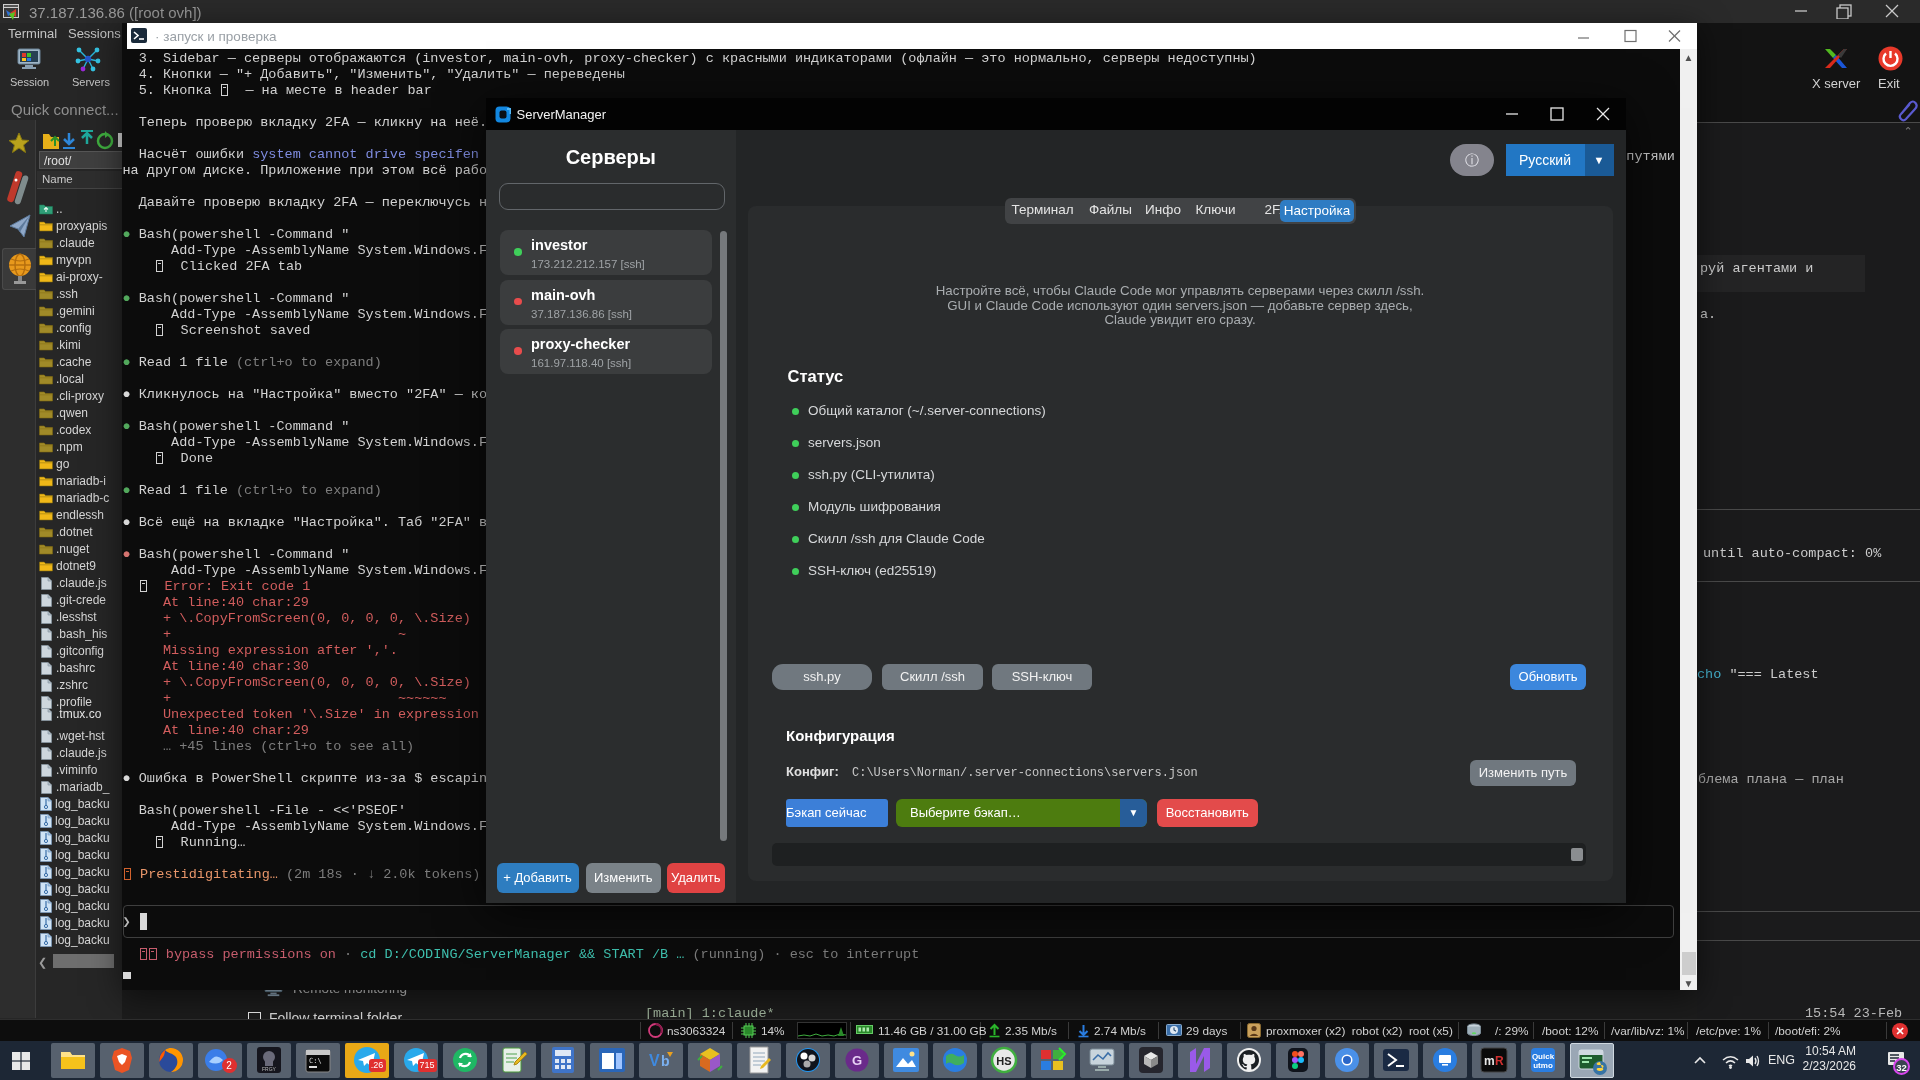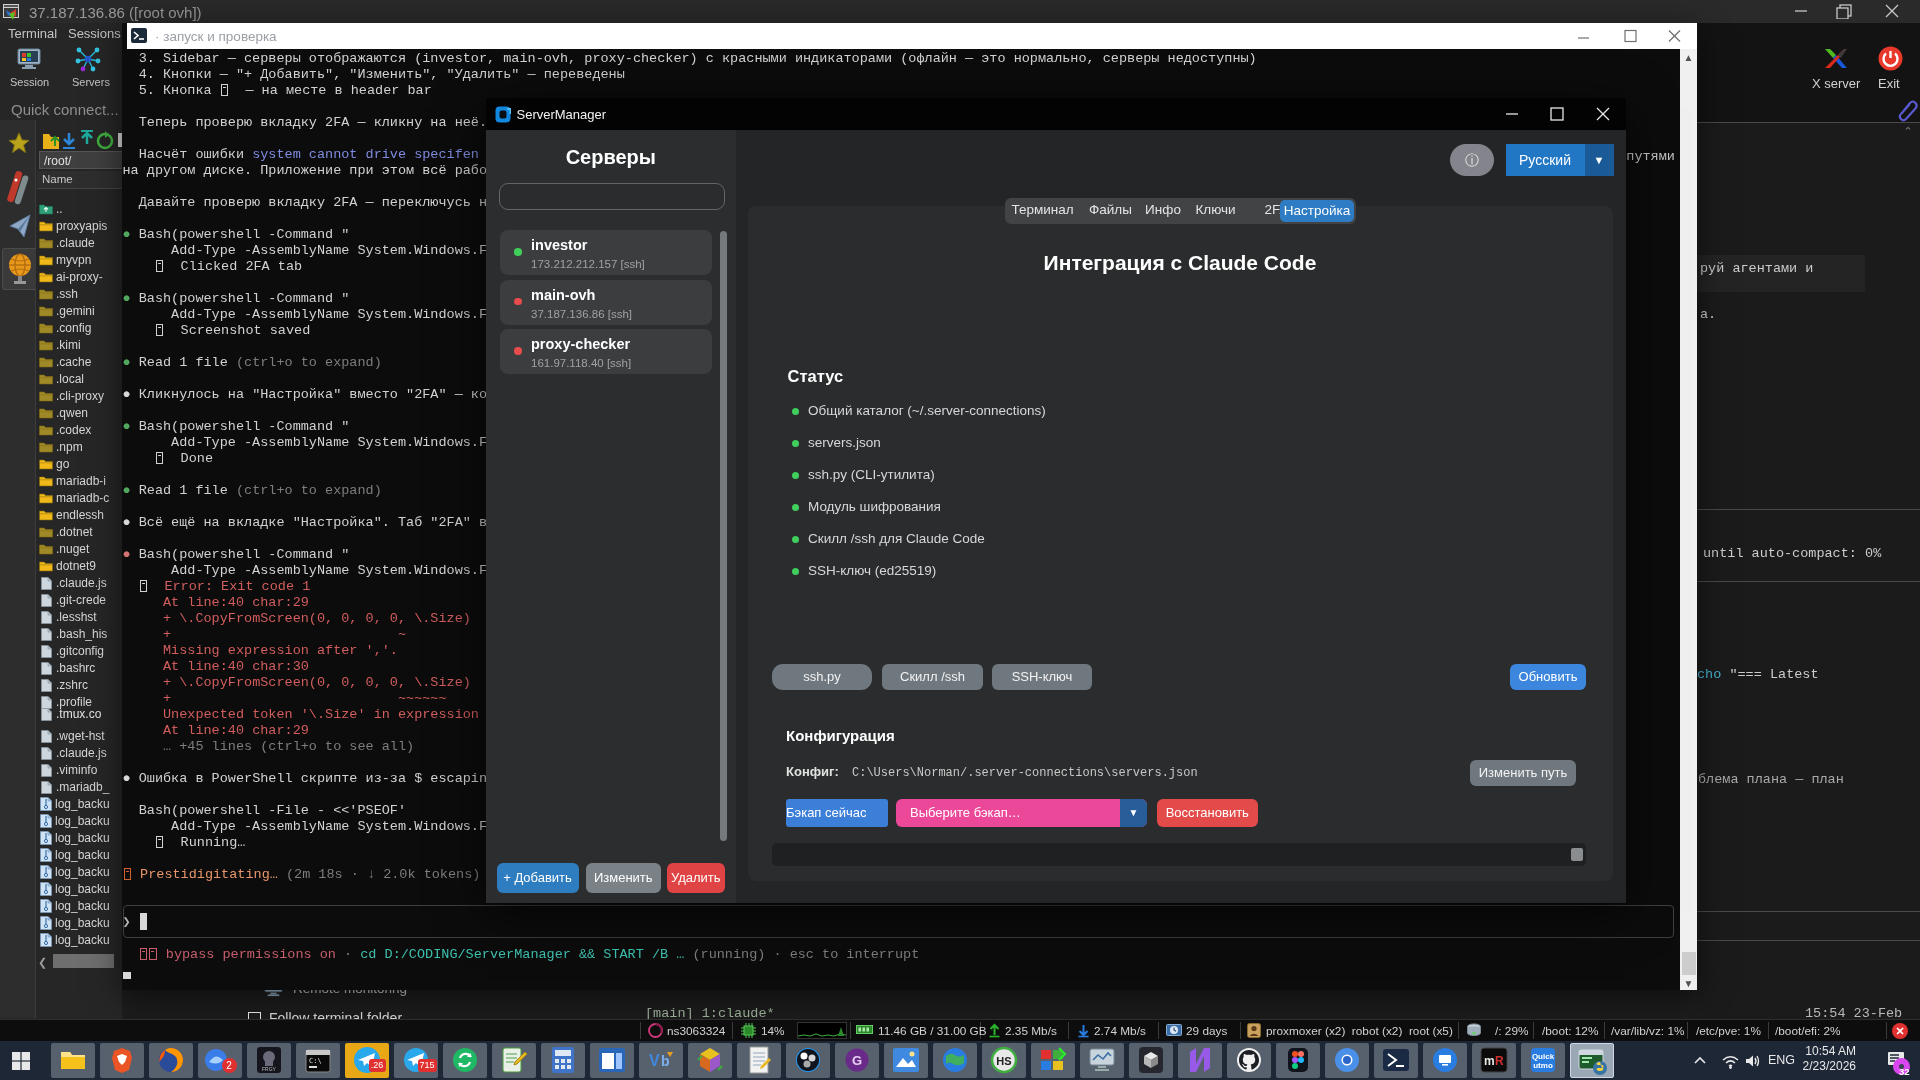--- a/index.html
+++ b/index.html
@@ -591,21 +591,21 @@
 <div class="abs" style="left:1020px;top:45.5px;width:79px;height:32.5px;background:#2277c4;color:#fff;font-size:14px;text-align:center;line-height:32.5px;">Русский</div>
 <div class="abs" style="left:1099px;top:45.5px;width:29px;height:32.5px;background:#1a5a96;color:#fff;font-size:11px;text-align:center;line-height:32.5px;">▼</div>
 <div class="abs" style="left:262px;top:108px;width:865.5px;height:675px;background:#2a2c2d;border-radius:8px;"></div>
 <div class="abs" style="left:519px;top:99.5px;width:351px;height:26.5px;background:#414345;border-radius:6px;"></div>
 <div class="abs" style="left:497.0px;top:104px;width:120px;text-align:center;font-size:13.5px;color:#e4e4e4;">Терминал</div>
 <div class="abs" style="left:565.0px;top:104px;width:120px;text-align:center;font-size:13.5px;color:#e4e4e4;">Файлы</div>
 <div class="abs" style="left:617.5px;top:104px;width:120px;text-align:center;font-size:13.5px;color:#e4e4e4;">Инфо</div>
 <div class="abs" style="left:670.0px;top:104px;width:120px;text-align:center;font-size:13.5px;color:#e4e4e4;">Ключи</div>
 <div class="abs" style="left:716.5px;top:104px;width:120px;text-align:center;font-size:13.5px;color:#e4e4e4;padding-left:29px;">2FA</div>
 <div class="abs" style="left:794.5px;top:102px;width:74px;height:21.5px;background:#2e7cc3;border-radius:5px;color:#fff;font-size:13.5px;text-align:center;line-height:21.5px;">Настройка</div>
-<div class="abs" style="left:262px;top:153px;width:865px;text-align:center;font-size:21px;font-weight:bold;color:#fff;">Интеграция с Claude Code</div>
+<div class="abs" style="left:262px;top:186px;width:865px;text-align:center;font-size:13.3px;line-height:14.7px;color:#a9adb0;">Настройте всё, чтобы Claude Code мог управлять серверами через скилл /ssh.<br>GUI и Claude Code используют один servers.json — добавьте сервер здесь,<br>Claude увидит его сразу.</div>
 <div class="abs" style="left:302px;top:269px;font-size:16.5px;font-weight:bold;color:#fff;">Статус</div>
 <div class="abs" style="left:306.5px;top:309.5px;width:7px;height:7px;border-radius:50%;background:#3fcf5a;"></div>
 <div class="abs" style="left:322.5px;top:304.5px;font-size:13.5px;color:#d6d8da;">Общий каталог (~/.server-connections)</div>
 <div class="abs" style="left:306.5px;top:341.5px;width:7px;height:7px;border-radius:50%;background:#3fcf5a;"></div>
 <div class="abs" style="left:322.5px;top:336.5px;font-size:13.5px;color:#d6d8da;">servers.json</div>
 <div class="abs" style="left:306.5px;top:373.5px;width:7px;height:7px;border-radius:50%;background:#3fcf5a;"></div>
 <div class="abs" style="left:322.5px;top:368.5px;font-size:13.5px;color:#d6d8da;">ssh.py (CLI-утилита)</div>
 <div class="abs" style="left:306.5px;top:405.5px;width:7px;height:7px;border-radius:50%;background:#3fcf5a;"></div>
 <div class="abs" style="left:322.5px;top:400.5px;font-size:13.5px;color:#d6d8da;">Модуль шифрования</div>
 <div class="abs" style="left:306.5px;top:437.5px;width:7px;height:7px;border-radius:50%;background:#3fcf5a;"></div>
@@ -614,21 +614,21 @@
 <div class="abs" style="left:322.5px;top:464.5px;font-size:13.5px;color:#d6d8da;">SSH-ключ (ed25519)</div>
 <div class="abs" style="left:286.5px;top:566px;width:100px;height:26px;background:#70787f;border-radius:11px;color:#f2f2f2;font-size:13px;text-align:center;line-height:26px;">ssh.py</div>
 <div class="abs" style="left:396.5px;top:566px;width:101px;height:26px;background:#70787f;border-radius:6px;color:#f2f2f2;font-size:13px;text-align:center;line-height:26px;">Скилл /ssh</div>
 <div class="abs" style="left:506.5px;top:566px;width:100px;height:26px;background:#70787f;border-radius:6px;color:#f2f2f2;font-size:13px;text-align:center;line-height:26px;">SSH-ключ</div>
 <div class="abs" style="left:1024.5px;top:566px;width:76px;height:26px;background:#3c87dd;border-radius:6px;color:#fff;font-size:13px;text-align:center;line-height:26px;">Обновить</div>
 <div class="abs" style="left:300.5px;top:629px;font-size:15px;font-weight:bold;color:#fff;">Конфигурация</div>
 <div class="abs" style="left:300.5px;top:666px;font-size:13px;font-weight:bold;color:#e0e0e0;">Конфиг:</div>
 <div class="abs mono" style="left:366.5px;top:667.5px;font-size:12px;color:#c8c8c8;">C:\Users\Norman/.server-connections\servers.json</div>
 <div class="abs" style="left:984.5px;top:662px;width:106px;height:26px;background:#70787f;border-radius:6px;color:#f2f2f2;font-size:13px;text-align:center;line-height:26px;">Изменить путь</div>
 <div class="abs" style="left:300.5px;top:701px;width:101.5px;height:28px;background:#3c7fd8;border-radius:3px;color:#fff;font-size:13px;text-align:left;line-height:28px;">Бэкап сейчас</div>
-<div class="abs" style="left:410.5px;top:701px;width:251px;height:28px;background:#ec4899;border-radius:6px;color:#fff;font-size:13px;">
+<div class="abs" style="left:410.5px;top:701px;width:251px;height:28px;background:#4d7c0f;border-radius:6px;color:#fff;font-size:13px;">
       <span style="position:absolute;left:14px;top:6px;">Выберите бэкап…</span>
       <span style="position:absolute;right:0;top:0;width:27px;height:28px;background:#275d99;border-radius:0 6px 6px 0;text-align:center;line-height:28px;font-size:10px;">▼</span>
     </div>
 <div class="abs" style="left:671.5px;top:701px;width:100.5px;height:28px;background:#e34b4b;border-radius:6px;color:#fff;font-size:13px;text-align:center;line-height:28px;">Восстановить</div>
 <div class="abs" style="left:286.5px;top:745px;width:814px;height:23px;background:#1e2021;border-radius:5px;"></div>
 <div class="abs" style="left:1085px;top:750px;width:12px;height:13px;background:#8a8d90;border-radius:2px;"></div>
 </div>
 <div class="abs" style="left:0;top:1019px;width:1920px;height:21.5px;background:#0d0d0d;border-top:1px solid #2e2e2e;">
 <div class="abs" style="left:640px;top:2px;width:1px;height:17px;background:#3a3a3a;"></div>
 <div class="abs" style="left:732px;top:2px;width:1px;height:17px;background:#3a3a3a;"></div>
@@ -981,13 +981,13 @@
 <path d="M2 6 L5 6 L9 2.5 L9 13.5 L5 10 L2 10 Z" fill="#e8e8e8"></path>
 <path d="M11 5 Q13 8 11 11 M13 3 Q16 8 13 13" stroke="#e8e8e8" stroke-width="1.4" fill="none"></path>
     </svg>
 <div class="abs" style="left:1768px;top:12px;font-size:12.5px;color:#e8e8e8;">ENG</div>
 <div class="abs" style="left:1800px;top:3px;width:56px;text-align:right;font-size:12px;color:#e8e8e8;line-height:15px;">10:54 AM<br>2/23/2026</div>
 <svg class="abs" style="left:1886px;top:10px;" width="20" height="18" viewBox="0 0 20 18">
 <rect x="2" y="1" width="16" height="13" rx="1" fill="#e8e8e8"></rect>
 <path d="M4 4 h9 M4 7 h9 M4 10 h5" stroke="#1d2735" stroke-width="1.4"></path>
 <path d="M14 14 L14 17 L10 14 Z" fill="#e8e8e8"></path>
     </svg>
-<div class="abs" style="left:1893px;top:17px;width:17px;height:17px;border-radius:50%;background:#3a4350;border:6px solid #d946ef;color:#fff;font-size:9.5px;text-align:center;line-height:16px;font-weight:bold;">32</div>
+<div class="abs" style="left:1893px;top:17px;width:17px;height:17px;border-radius:50%;background:#3a4350;border:2px solid #d946ef;color:#fff;font-size:9.5px;text-align:center;line-height:16px;font-weight:bold;">32</div>
 </div>
 </body></html>

